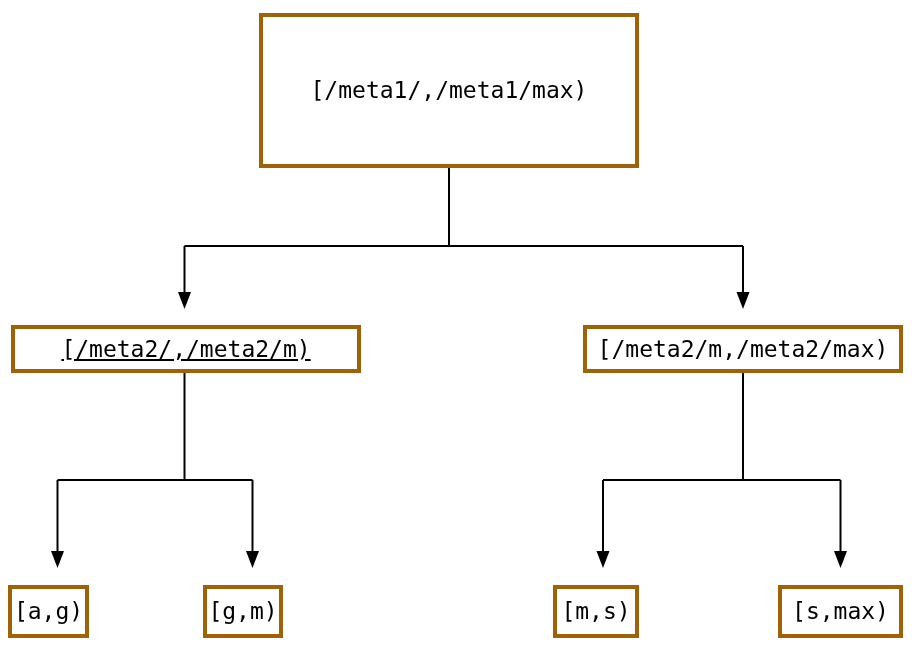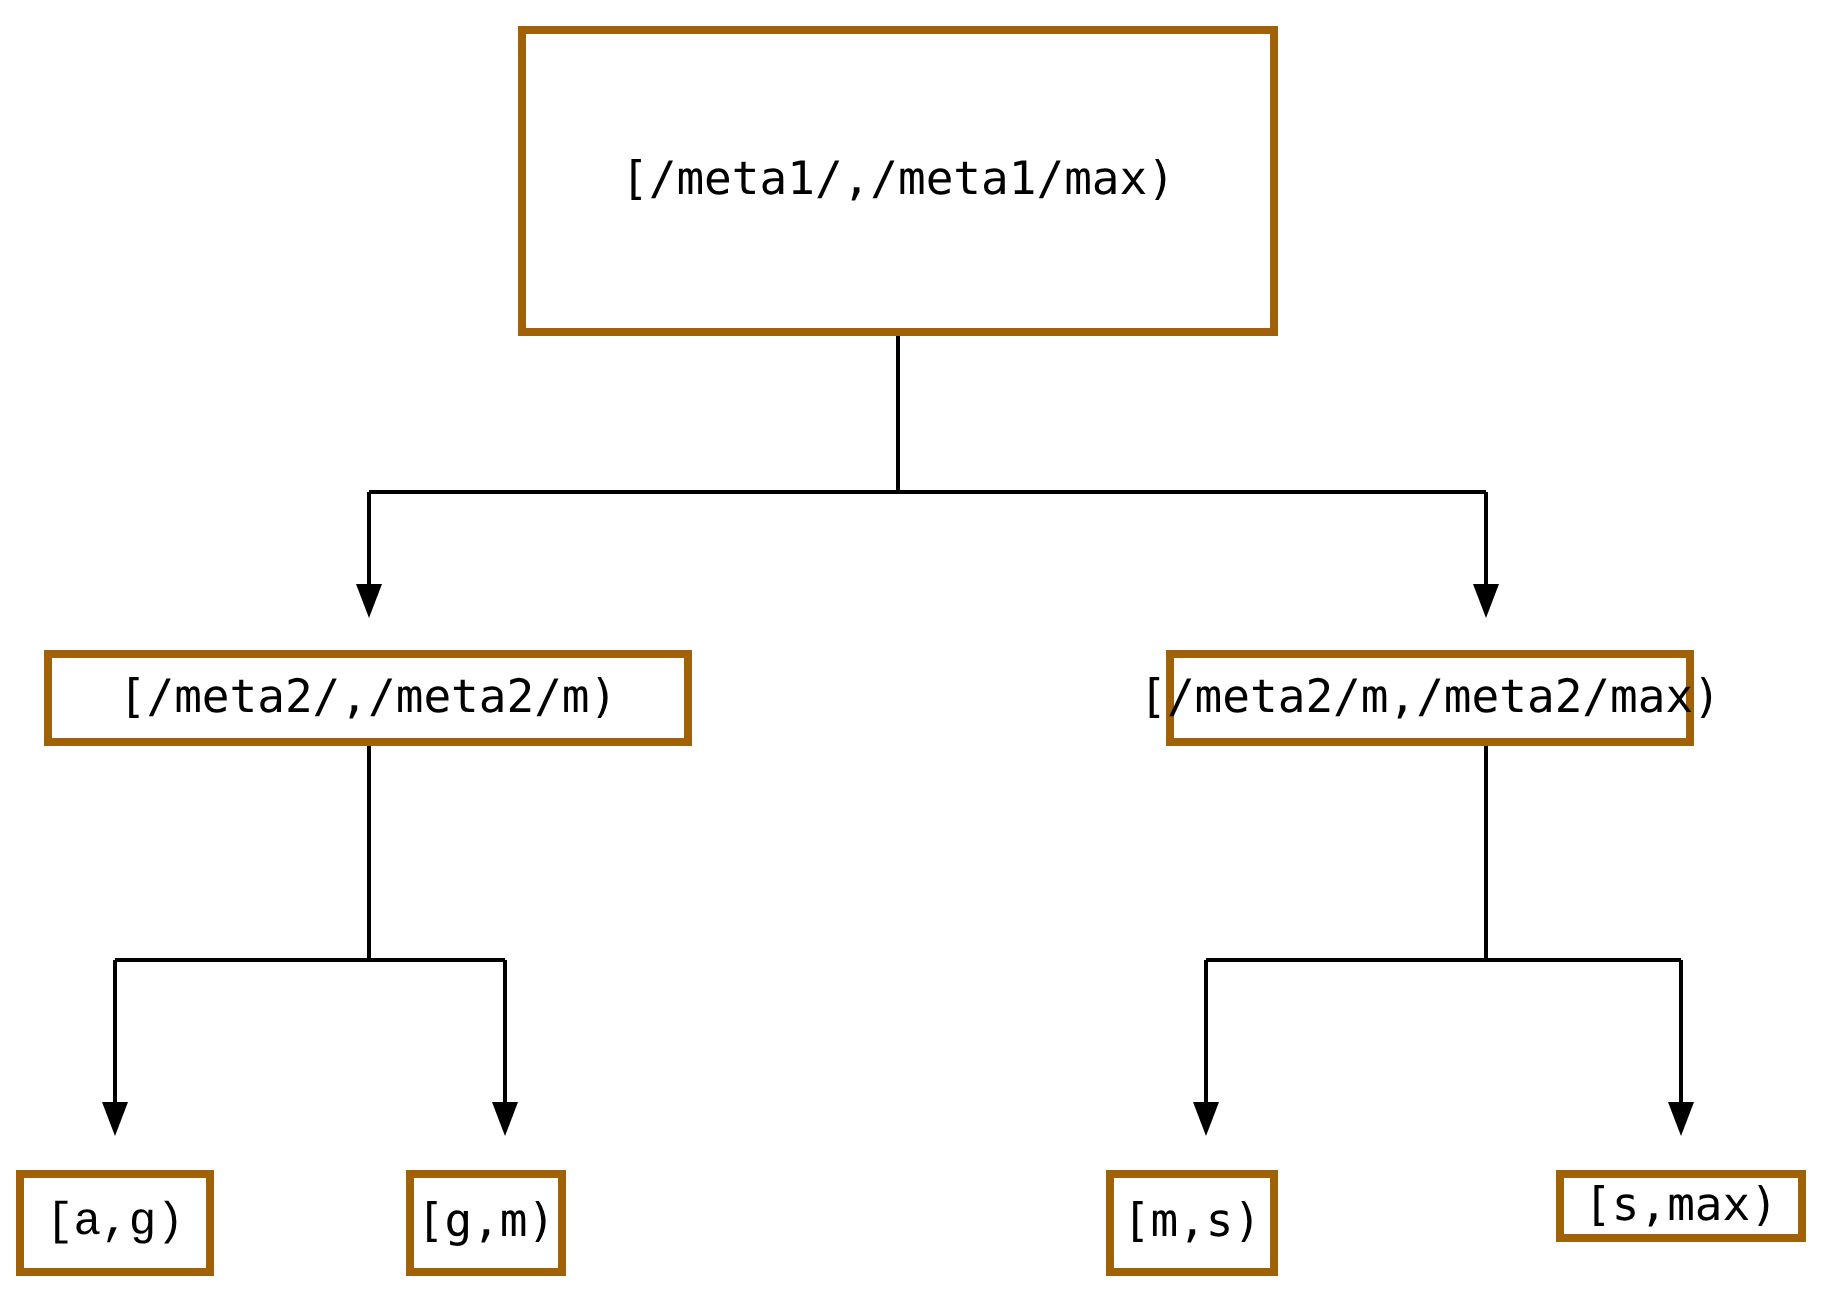--- a/index.html
+++ b/index.html
@@ -29,26 +29,26 @@
     background: #ffffff;
     color: #000000;
     display: flex;
     align-items: center;
     justify-content: center;
     font-size: 23px;
     line-height: 1;
     white-space: nowrap;
   }
   .node-root  { left: 259px; top: 13px;  width: 380px; height: 155px; }
-  .node-left  { left: 22px;  top: 325px; width: 324px; height: 48px; }
-  .node-right { left: 583px; top: 325px; width: 264px; height: 48px; }
-  .leaf-ag    { left: 8px;   top: 585px; width: 99px;  height: 53px; font-family: Liberation Mono, monospace; }
+  .node-left  { left: 11px;  top: 325px; width: 350px; height: 48px; text-decoration: underline; }
+  .node-right { left: 583px; top: 325px; width: 320px; height: 48px; }
+  .leaf-ag    { left: 8px;   top: 585px; width: 81px;  height: 53px; }
   .leaf-gm    { left: 203px; top: 585px; width: 80px;  height: 53px; text-align: right; }
   .leaf-ms    { left: 553px; top: 585px; width: 86px; height: 53px; }
-  .leaf-smax  { left: 778px; top: 585px; width: 125px; height: 36px; }
+  .leaf-smax  { left: 778px; top: 585px; width: 125px; height: 53px; }
 </style>
 </head>
 <body>
 
 <div class="canvas">
 
   <svg class="edges" viewBox="0 0 912 652" xmlns="http://www.w3.org/2000/svg">
     <g fill="none" stroke-width="2" stroke="#000000">
 
       <path d="M449 168 L449 246"></path>

